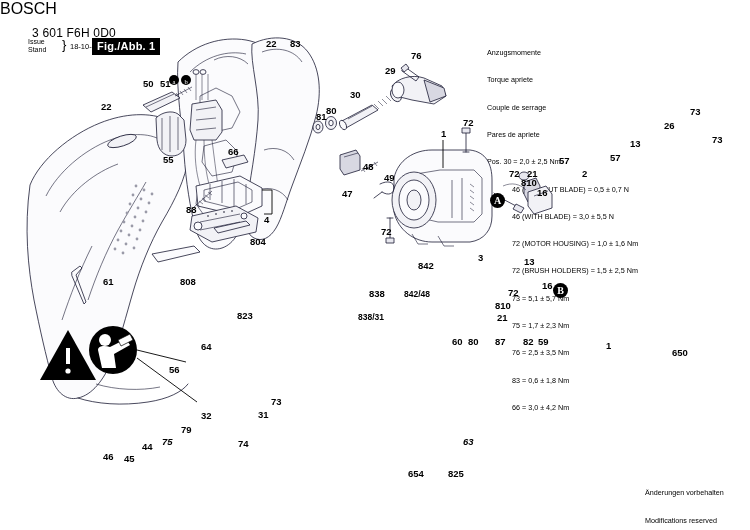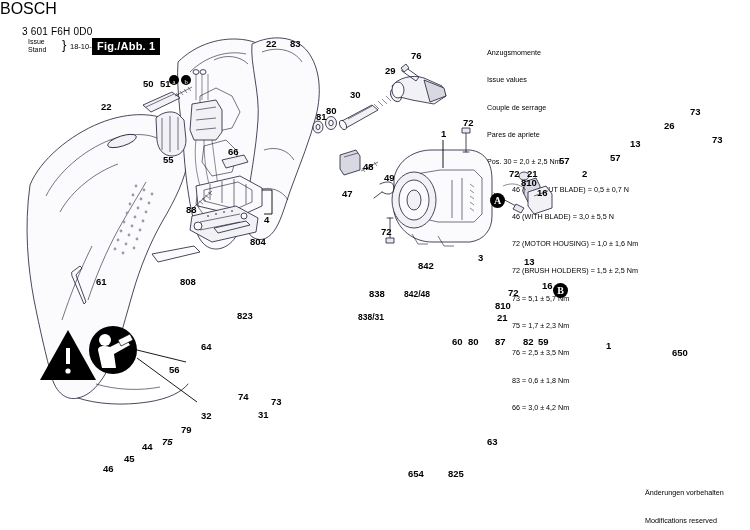--- a/index.html
+++ b/index.html
@@ -5,21 +5,21 @@
   html,body{margin:0;padding:0;background:#fff;}
   body{
     width:750px;height:530px;position:relative;overflow:hidden;
     font-family:"Liberation Sans","DejaVu Sans",sans-serif;
     color:#000;
   }
   #sheet{position:absolute;inset:0;width:750px;height:530px;}
   .t{position:absolute;white-space:pre;}
 
   
-  #hdr-code{left:22px;top:26px;font-size:10px;letter-spacing:.2px;}
+  #hdr-code{left:32px;top:26px;font-size:12px;letter-spacing:.2px;}
   #hdr-issue{left:28px;top:38px;font-size:7px;line-height:7.5px;}
   #hdr-brace{left:62px;top:38px;font-size:13px;line-height:14px;}
   #hdr-date{left:70px;top:42px;font-size:7.5px;}
   #fig{left:92px;top:38px;background:#000;color:#fff;font-size:11px;
        font-weight:bold;padding:2px 5px 3px 5px;letter-spacing:.2px;}
 
   
   #torque{left:487px;top:30px;font-size:7.2px;line-height:9.1px;}
   #torque .ind{padding-left:25px;}
 
@@ -54,21 +54,21 @@
   
   <div class="t" id="hdr-code">3 601 F6H 0D0</div>
   <div class="t" id="hdr-issue"><span>Issue</span><br><span>Stand</span></div>
   <div class="t" id="hdr-brace">}</div>
   <div class="t" id="hdr-date">18-10-17</div>
   <div class="t" id="fig">Fig./Abb. 1</div>
 
   
   <div class="t" id="torque">
     <div>Anzugsmomente</div>
-    <div>Issue values</div>
+    <div>Torque apriete</div>
     <div>Couple de serrage</div>
     <div>Pares de apriete</div>
     <div>Pos. 30 = 2,0 ± 2,5 Nm</div>
     <div class="ind">46 (WITHOUT BLADE) = 0,5 ± 0,7 N</div>
     <div class="ind">46 (WITH BLADE) = 3,0 ± 5,5 N</div>
     <div class="ind">72 (MOTOR HOUSING) = 1,0 ± 1,6 Nm</div>
     <div class="ind">72 (BRUSH HOLDERS) = 1,5 ± 2,5 Nm</div>
     <div class="ind">73 = 5,1 ± 5,7 Nm</div>
     <div class="ind">75 = 1,7 ± 2,3 Nm</div>
     <div class="ind">76 = 2,5 ± 3,5 Nm</div>
@@ -629,21 +629,21 @@
   <div id="numbers">
                                                                                                                                     <div class="num" style="left: 101px; top: 101px;">22</div>
                                                                                                                                     <div class="num" style="left: 143px; top: 78px;">50</div>
                                                                                                                                     <div class="num" style="left: 160px; top: 78px;">51</div>
                                                                                                                                     <div class="num" style="left: 163px; top: 154px;">55</div>
                                                                                                                                     <div class="num" style="left: 228px; top: 146px;">66</div>
                                                                                                                                     <div class="num" style="left: 186px; top: 204px;">88</div>
                                                                                                                                     <div class="num" style="left: 264px; top: 214px;">4</div>
                                                                                                                                     <div class="num" style="left: 250px; top: 236px;">804</div>
                                                                                                                                     <div class="num" style="left: 180px; top: 276px;">808</div>
-                                                                                                                                    <div class="num" style="left: 96px; top: 276px;">61</div>
+                                                                                                                                    <div class="num" style="left: 96px; top: 276px; padding-left: 7px;">61</div>
                                                                                                                                     <div class="num" style="left: 266px; top: 38px;">22</div>
                                                                                                                                     <div class="num" style="left: 290px; top: 38px;">83</div>
                                                                                                                                     <div class="num" style="left: 316px; top: 111px;">81</div>
                                                                                                                                     <div class="num" style="left: 326px; top: 105px;">80</div>
                                                                                                                                     <div class="num" style="left: 350px; top: 89px;">30</div>
                                                                                                                                     <div class="num" style="left: 385px; top: 65px;">29</div>
                                                                                                                                     <div class="num" style="left: 411px; top: 50px;">76</div>
                                                                                                                                     <div class="num" style="left: 342px; top: 188px;">47</div>
                                                                                                                                     <div class="num" style="left: 363px; top: 161px;">48</div>
                                                                                                                                     <div class="num" style="left: 384px; top: 172px;">49</div>
@@ -668,36 +668,36 @@
                                                                                                                                     <div class="num" style="left: 497px; top: 312px;">21</div>
                                                                                                                                     <div class="num" style="left: 542px; top: 280px;">16</div>
                                                                                                                                     <div class="num" style="left: 369px; top: 288px;">838</div>
                                                                                                                                     <div class="numsm" style="left: 358px; top: 312px;">838/31</div>
                                                                                                                                     <div class="num" style="left: 418px; top: 260px;">842</div>
                                                                                                                                     <div class="numsm" style="left: 404px; top: 289px;">842/48</div>
                                                                                                                                     <div class="num" style="left: 237px; top: 310px;">823</div>
                                                                                                                                     <div class="num" style="left: 169px; top: 364px;">56</div>
                                                                                                                                     <div class="num" style="left: 201px; top: 410px;">32</div>
                                                                                                                                     <div class="num" style="left: 201px; top: 341px;">64</div>
-                                                                                                                                    <div class="num" style="left: 238px; top: 391px;">74</div>
+                                                                                                                                    <div class="num" style="left: 238px; top: 438px;">74</div>
                                                                                                                                     <div class="num" style="left: 258px; top: 409px; text-align: center;">31</div>
                                                                                                                                     <div class="num" style="left: 271px; top: 396px;">73</div>
                                                                                                                                     <div class="num" style="left: 181px; top: 424px;">79</div>
                                                                                                                                     <div class="num" style="left: 162px; top: 436px; font-style: italic;">75</div>
                                                                                                                                     <div class="num" style="left: 142px; top: 441px;">44</div>
                                                                                                                                     <div class="num" style="left: 124px; top: 453px;">45</div>
-                                                                                                                                    <div class="num" style="left: 103px; top: 451px; margin-top: 12px;">46</div>
+                                                                                                                                    <div class="num" style="left: 103px; top: 451px;">46</div>
                                                                                                                                     <div class="num" style="left: 452px; top: 336px;">60</div>
                                                                                                                                     <div class="num" style="left: 468px; top: 336px;">80</div>
                                                                                                                                     <div class="num" style="left: 495px; top: 336px;">87</div>
                                                                                                                                     <div class="num" style="left: 523px; top: 336px;">82</div>
                                                                                                                                     <div class="num" style="left: 538px; top: 336px;">59</div>
                                                                                                                                     <div class="num" style="left: 606px; top: 340px;">1</div>
                                                                                                                                     <div class="num" style="left: 672px; top: 347px;">650</div>
-                                                                                                                                    <div class="num" style="left: 487px; top: 436px;">63</div>
+                                                                                                                                    <div class="num" style="left: 463px; top: 436px; font-style: italic;">63</div>
                                                                                                                                     <div class="num" style="left: 408px; top: 468px;">654</div>
                                                                                                                                     <div class="num" style="left: 448px; top: 468px;">825</div>
                                                                                                                                   </div>
 
   
   <div class="circ" style="left:490px;top:193px;">A</div>
   <div class="circ" style="left:553px;top:283px;">B</div>
 
 </path></path></path></path></path></path></path></path></path></path></path></path></path></path></path></path></path></path></path></path></path></path></path></path></path></path></path></path></path></path></path></path></path></path></path></path></path></path></path></path></path></path></path></path></path></path></path></path></path></path></path></path></path></path></path></path></path></path></path></path></path></path></path></div>
 

